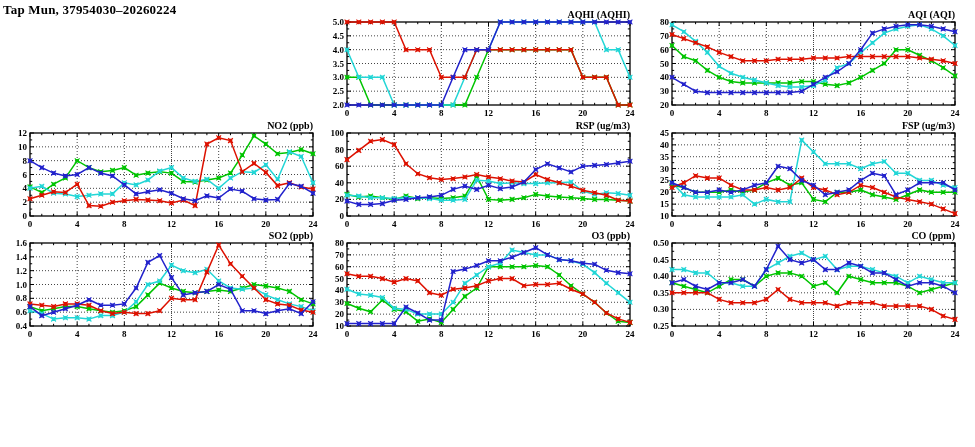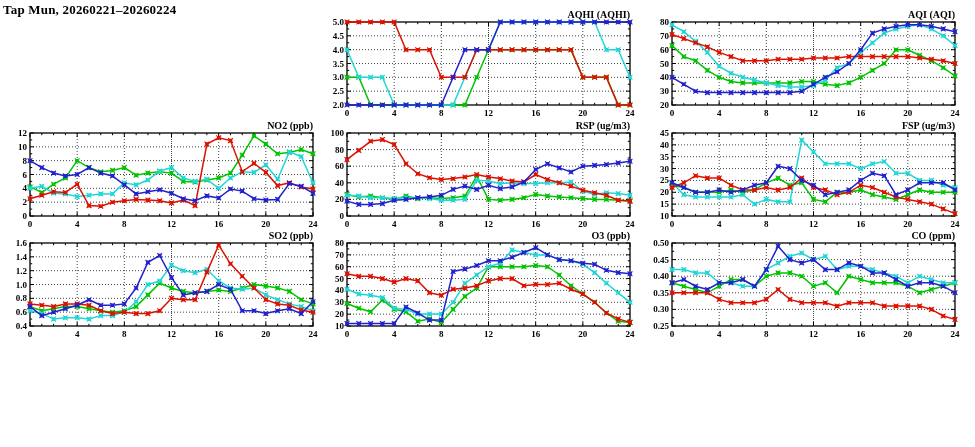--- a/index.html
+++ b/index.html
@@ -11,21 +11,21 @@
   .r0{top:8px}.r1{top:119px}.r2{top:229px}
   .c0{left:0px}.c1{left:317px}.c2{left:642px}
   svg text{font-family:"Liberation Serif",serif;fill:#000;font-weight:bold;}
   text.tick{font-size:9px;}
   text.ctitle{font-size:10px;}
 </style>
 </head>
 <body>
 
 <div id="screen">
-  <div class="main-title">Tap Mun, 20260221–20260224</div>
+  <div class="main-title">Tap Mun, 37954030–20260224</div>
   <div class="chart r0 c1"><svg viewBox="0 0 325 113" width="325" height="113">
         <g>
           <line x1="30" y1="83.16666666666667" x2="313" y2="83.16666666666667" stroke="#444" stroke-width="1" stroke-dasharray="1 2"></line>
           <line x1="30" y1="69.33333333333334" x2="313" y2="69.33333333333334" stroke="#444" stroke-width="1" stroke-dasharray="1 2"></line>
           <line x1="30" y1="55.5" x2="313" y2="55.5" stroke="#444" stroke-width="1" stroke-dasharray="1 2"></line>
           <line x1="30" y1="41.66666666666667" x2="313" y2="41.66666666666667" stroke="#444" stroke-width="1" stroke-dasharray="1 2"></line>
           <line x1="30" y1="27.83333333333333" x2="313" y2="27.83333333333333" stroke="#444" stroke-width="1" stroke-dasharray="1 2"></line>
           <line x1="77.16666666666666" y1="14" x2="77.16666666666666" y2="97" stroke="#444" stroke-width="1" stroke-dasharray="1 2"></line>
           <line x1="124.33333333333333" y1="14" x2="124.33333333333333" y2="97" stroke="#444" stroke-width="1" stroke-dasharray="1 2"></line>
           <line x1="171.5" y1="14" x2="171.5" y2="97" stroke="#444" stroke-width="1" stroke-dasharray="1 1"></line>

